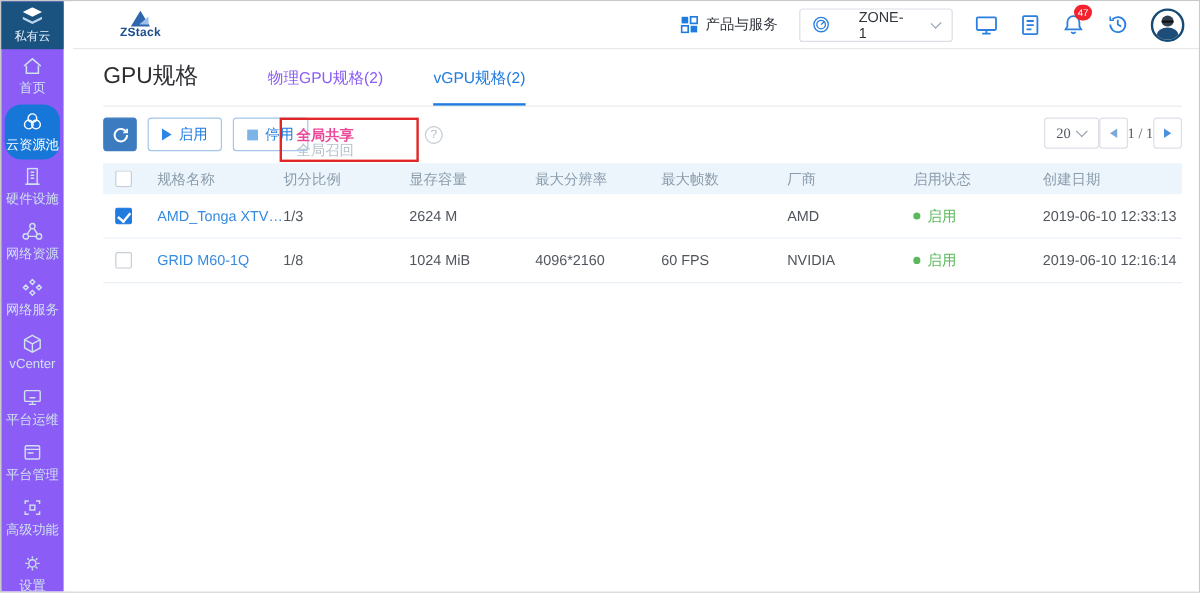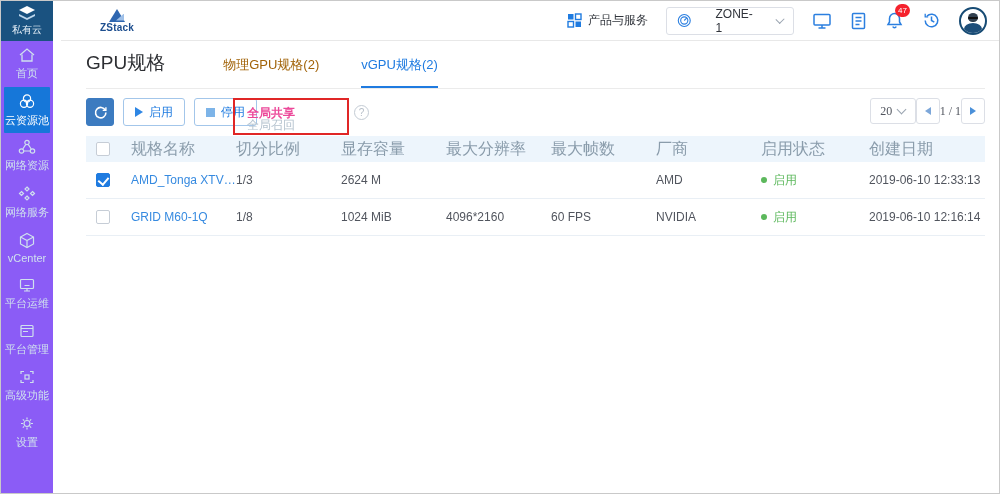--- a/index.html
+++ b/index.html
@@ -18,21 +18,21 @@
   .brand {
     height:40px; background:#1a5280; display:flex; flex-direction:column;
     align-items:center; justify-content:center; gap:1px;
   }
   .brand .blabel { font-size:10px; color:#e8f1f9; }
   .nav-item {
     height:46px; display:flex; flex-direction:column; align-items:center;
     justify-content:center; gap:3px; cursor:pointer; position:relative; margin:0 3px;
   }
   .nav-item .nlabel { font-size:11px; color:#cfe0ee; white-space:nowrap; }
-  .nav-item.active { background:#1677d9; border-radius:1px; }
+  .nav-item.active { background:#1677d9; border-radius:14px; }
   .nav-item.active .nlabel { color:#fff; }
   .icon-svg { display:block; }
 
   
   .main { position:absolute; left:60px; top:0; right:0; bottom:0; background:#fff; }
   .topbar {
     height:40px; border-bottom:1px solid #e8e8e8; display:flex; align-items:center;
     padding:0 12px 0 28px; background:#fff;
   }
   .logo { display:flex; flex-direction:column; align-items:center; width:56px; }
@@ -59,21 +59,21 @@
   }
   .avatar .head { position:absolute; left:7px; top:4px; width:10px; height:9px; border-radius:50% 50% 45% 45%; background:#31404f; }
   .avatar .glasses { position:absolute; left:7px; top:8px; width:10px; height:2px; background:#111; border-radius:1px; }
   .avatar .bodyb { position:absolute; left:3px; top:14px; width:18px; height:12px; border-radius:50% 50% 0 0; background:#1d4e79; }
 
   
   .content { padding:0 14px 0 25px; }
   .title-row { display:flex; align-items:flex-end; height:48px; border-bottom:1px solid #ebebeb; }
   .page-title { font-size:19px; color:#2d2f33; font-weight:500; padding-bottom:12px; }
   .tabs { display:flex; margin-left:58px; gap:42px; }
-  .tab { font-size:13px; color:#a16207; padding-bottom:14px; cursor:pointer; }
+  .tab { font-size:13px; color:#8b5cf6; padding-bottom:14px; cursor:pointer; }
   .tab.active { color:#1f7be0; border-bottom:2px solid #1f7be0; padding-bottom:12px; }
 
   
   .toolbar { position:relative; margin-top:9px; height:38px; display:flex; align-items:flex-start; }
   .btn-refresh {
     width:28px; height:28px; background:#3c7bc0; border:1px solid #3c7bc0; border-radius:3px;
     display:flex; align-items:center; justify-content:center; cursor:pointer;
   }
   .btn {
     height:28px; border:1px solid #a3c6ea; border-radius:3px; background:#fff; color:#1f7be0;
@@ -105,21 +105,21 @@
   .tri-r { width:0; height:0; border-top:4px solid transparent; border-bottom:4px solid transparent; border-left:6px solid #4a90d9; }
   .pindicator { font-size:12px; color:#51555e; }
 
   
   .gtable { margin-top:0; }
   .grow {
     display:grid; grid-template-columns:45px 105px 105px 105px 105px 105px 105px 108px 1fr;
     align-items:center;
   }
   .ghead { background:#edf5fc; height:26px; }
-  .ghead .gcell { font-size:16px; color:#8a9cab; position:relative; }
+  .ghead .gcell { font-size:12px; color:#8a9cab; position:relative; }
   .ghead .gcell.sep::before { content:""; position:absolute; left:-8px; top:2px; width:1px; height:13px; background:#d5e3ef; }
   .gbody-row { height:37px; border-bottom:1px solid #e9eff5; background:#fff; }
   .gcell { padding-left:0; white-space:nowrap; overflow:hidden; text-overflow:ellipsis; font-size:12px; color:#51555e; }
   .gcell.cbox { display:flex; justify-content:flex-start; padding-left:10px; }
   .checkbox {
     width:14px; height:14px; border:1px solid #c6cdd6; border-radius:2px; background:#fff; cursor:pointer;
   }
   .checkbox.checked { background:#1f7be0; border-color:#1f7be0; position:relative; }
   .checkbox.checked::after {
     content:""; position:absolute; left:3px; top:1px; width:5px; height:8px;
@@ -154,20 +154,27 @@
 
     <div class="nav-item active">
       <svg class="icon-svg" width="18" height="17" viewBox="0 0 18 17" fill="none" stroke="#ffffff" stroke-width="1.2">
         <circle cx="9" cy="5.5" r="3.6"></circle>
           <circle cx="6" cy="10.8" r="3.6"></circle>
           <circle cx="12" cy="10.8" r="3.6"></circle>
       </svg>
       <span class="nlabel">云资源池</span>
     </div>
 
+    <div class="nav-item">
+      <svg class="icon-svg" width="18" height="16" viewBox="0 0 18 16" fill="none" stroke="#cfe0ee" stroke-width="1.2">
+        <rect x="5" y="1.5" width="8" height="13"></rect>
+          <path d="M7.5 4.5 h3 M7.5 7 h3 M7.5 9.5 h3 M3 14.5 h12"></path>
+      </svg>
+      <span class="nlabel">硬件设施</span>
+    </div>
 
     <div class="nav-item">
       <svg class="icon-svg" width="18" height="16" viewBox="0 0 18 16" fill="none" stroke="#cfe0ee" stroke-width="1.2">
         <circle cx="9" cy="3.5" r="2.2"></circle>
           <circle cx="3.5" cy="12" r="2.2"></circle>
           <circle cx="14.5" cy="12" r="2.2"></circle>
         <path d="M7.8 5.4 L4.8 10 M10.2 5.4 L13.2 10 M5.8 12 h6.4"></path>
       </svg>
       <span class="nlabel">网络资源</span>
     </div>

